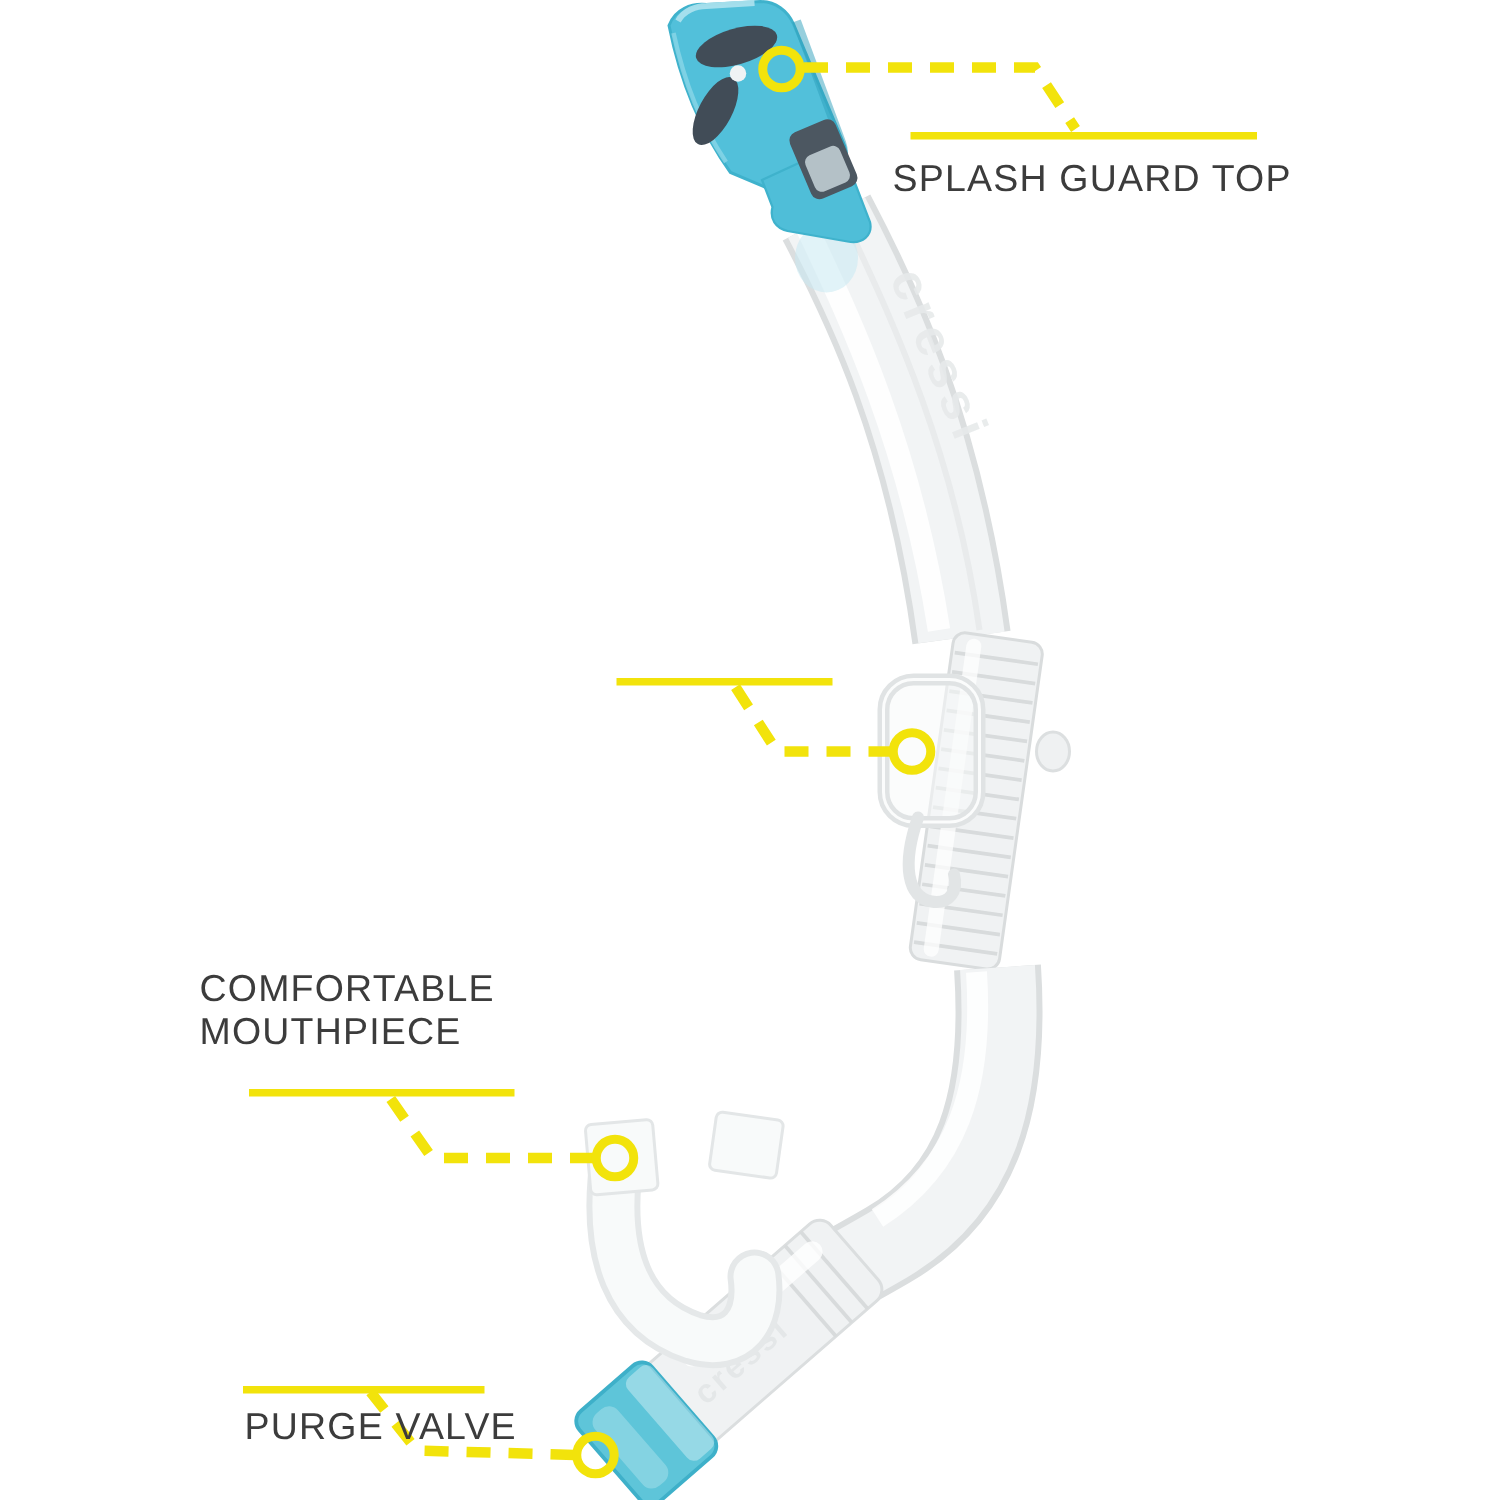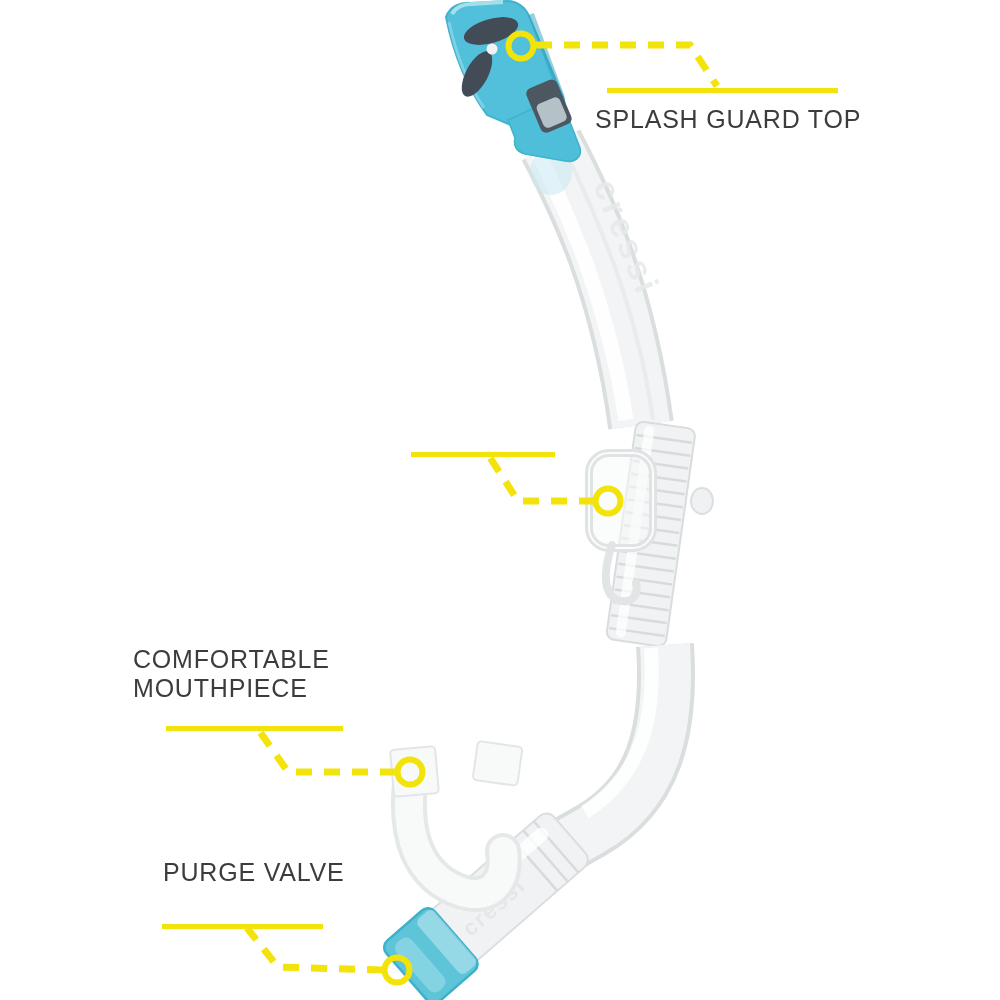--- a/index.html
+++ b/index.html
@@ -10,21 +10,21 @@
   .stage svg{position:absolute;left:0;top:0;}
   .callout{
     position:absolute;color:#3C3C3C;font-size:25px;font-weight:400;
     letter-spacing:0.8px;line-height:30px;white-space:nowrap;
   }
   .callout .cline{display:block;}
   .rule{position:absolute;height:5px;background:#F2E30B;}
   .label-splash{left:595px;top:92px;width:252px;text-align:left;margin-top:12px;}
   .label-mask{left:413px;top:399px;text-align:left;}
   .label-mouth{left:133px;top:645px;width:210px;text-align:left;line-height:29px;}
-  .label-purge{left:163px;top:857px;text-align:center;}
+  .label-purge{left:163px;top:936px;text-align:center;}
   .rule-splash{left:607px;top:88px;width:231px;}
   .rule-mask{left:411px;top:452px;width:144px;}
   .rule-mouth{left:166px;top:726px;width:177px;}
   .rule-purge{left:162px;top:924px;width:161px;}
 </style>
 </head>
 <body>
 
 <div class="stage">
 

